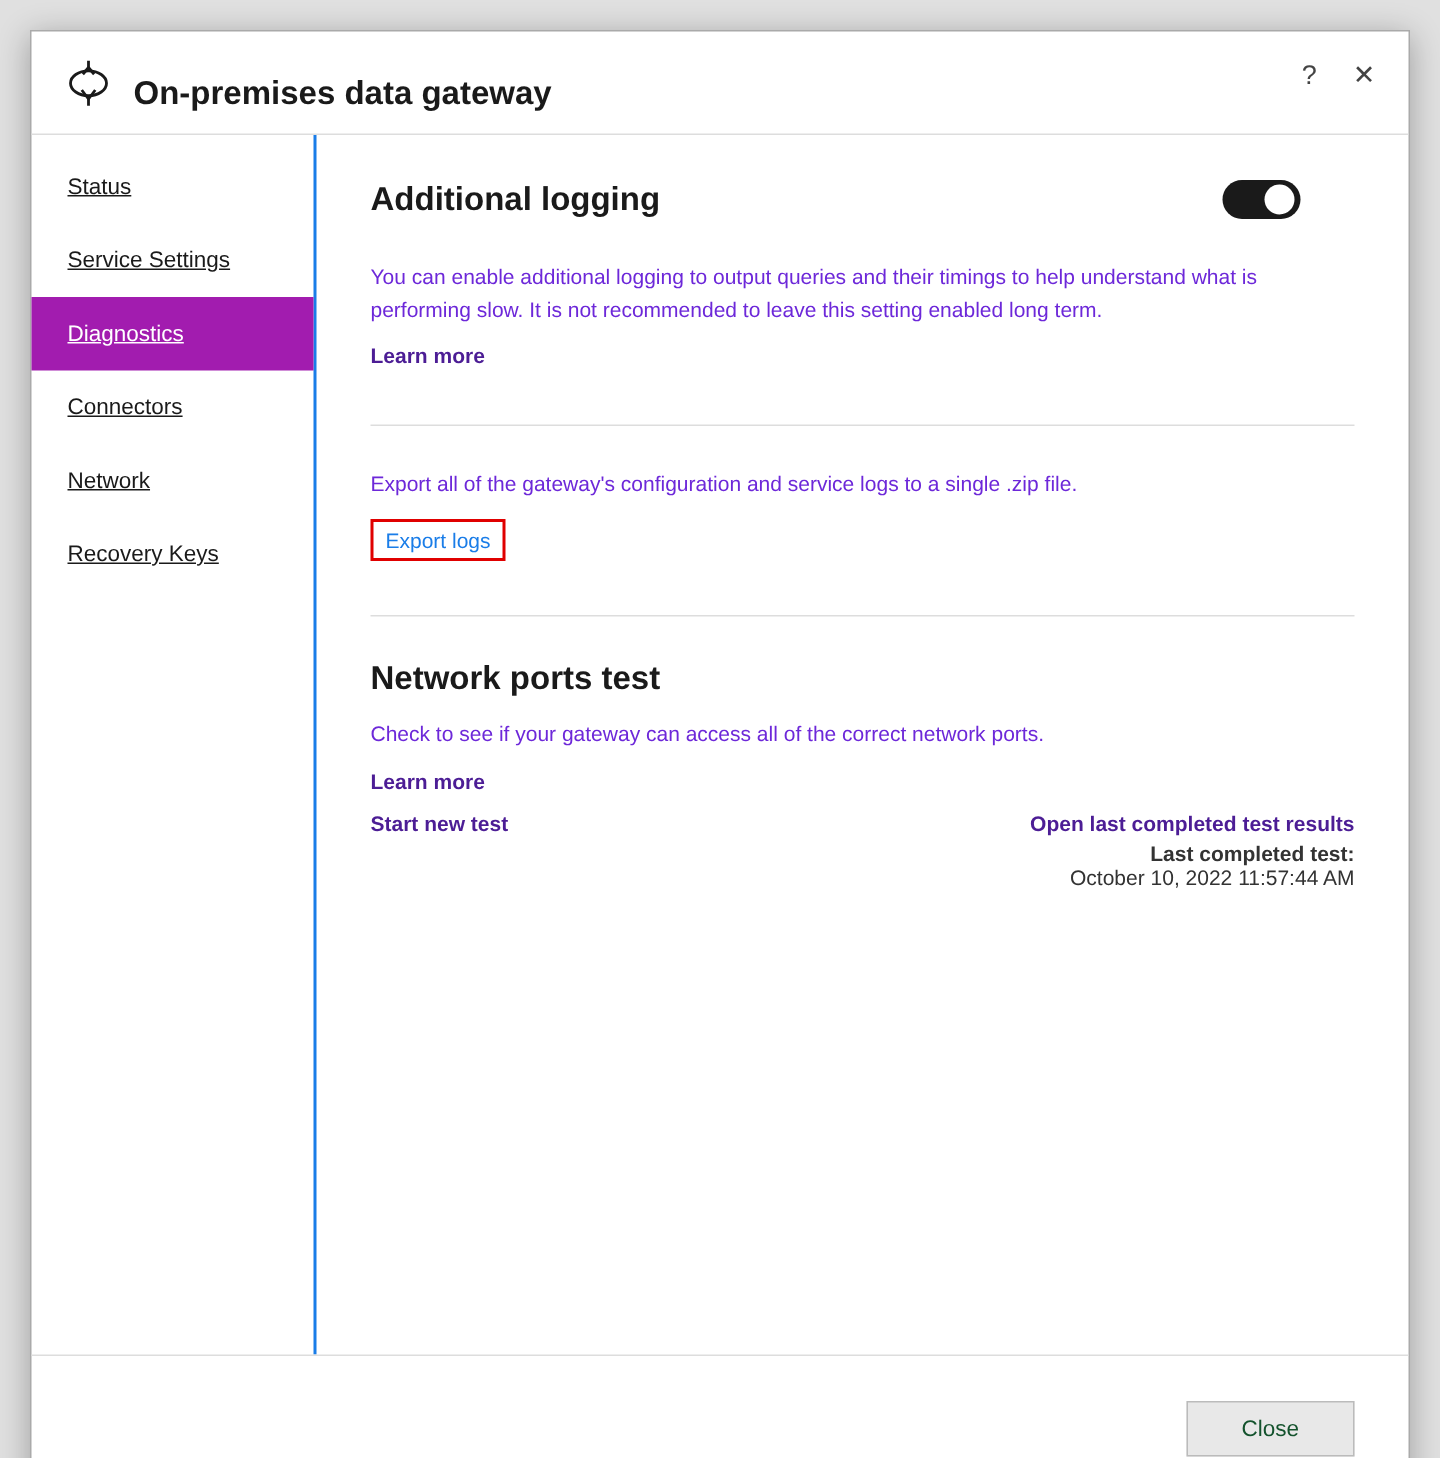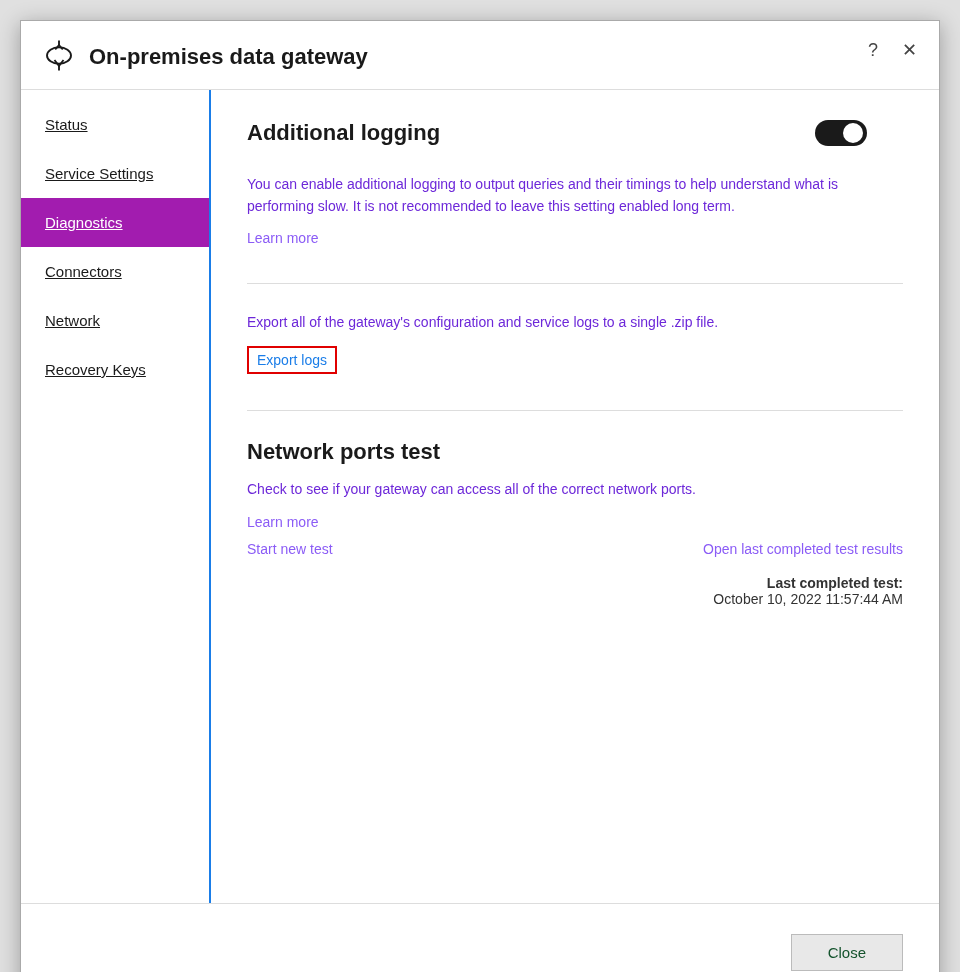--- a/index.html
+++ b/index.html
@@ -16,21 +16,21 @@
       background: #ffffff;
       border: 1px solid #aaa;
       box-shadow: 0 4px 20px rgba(0,0,0,0.3);
       width: 960px;
       min-height: 972px;
       display: flex;
       flex-direction: column;
     }
     .title-bar {
       display: flex;
-      align-items: center;
+      align-items: flex-end;
       padding: 18px 20px 14px 20px;
       border-bottom: 1px solid #ddd;
       position: relative;
     }
     .title-bar-icon {
       width: 36px;
       height: 36px;
       margin-right: 12px;
       flex-shrink: 0;
     }
@@ -125,24 +125,25 @@
       right: 4px;
       transition: right 0.2s;
     }
     .section-header-row {
       display: flex;
       align-items: flex-end;
       position: relative;
       margin-bottom: 14px;
     }
     .link {
-      color: #8b5cf6;
+      color: #4c1d95;
       text-decoration: none;
       font-size: 14px;
       cursor: pointer;
+      font-weight: bold;
     }
     .export-logs-link {
       color: #1a7de8;
       text-decoration: none;
       font-size: 14px;
       cursor: pointer;
       border: 2px solid #e00000;
       padding: 4px 8px;
       display: inline-block;
     }
@@ -154,21 +155,21 @@
     .test-links-row {
       display: flex;
       align-items: center;
       justify-content: space-between;
       margin-top: 10px;
     }
     .last-test-info {
       text-align: right;
       font-size: 14px;
       color: #333;
-      margin-top: 18px;
+      margin-top: 4px;
     }
     .last-test-label {
       font-weight: 600;
     }
     .footer {
       display: flex;
       justify-content: flex-end;
       padding: 16px 36px 20px 36px;
       border-top: 1px solid #ddd;
     }

